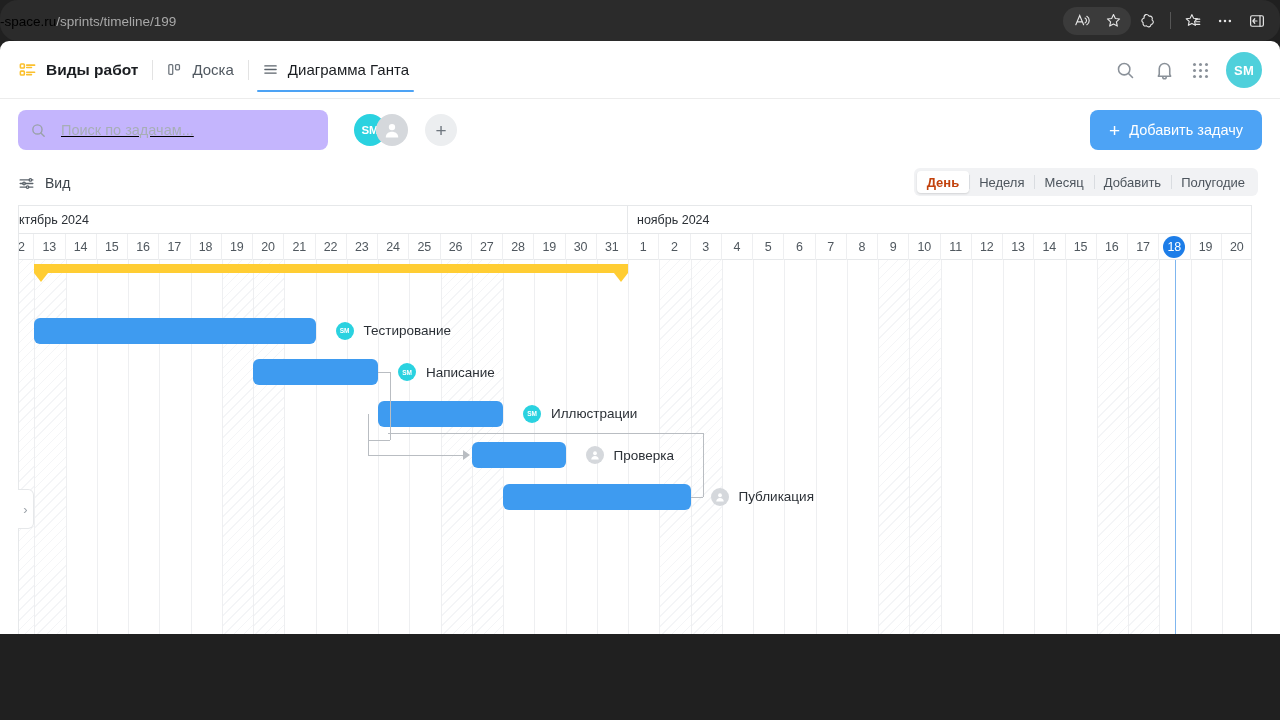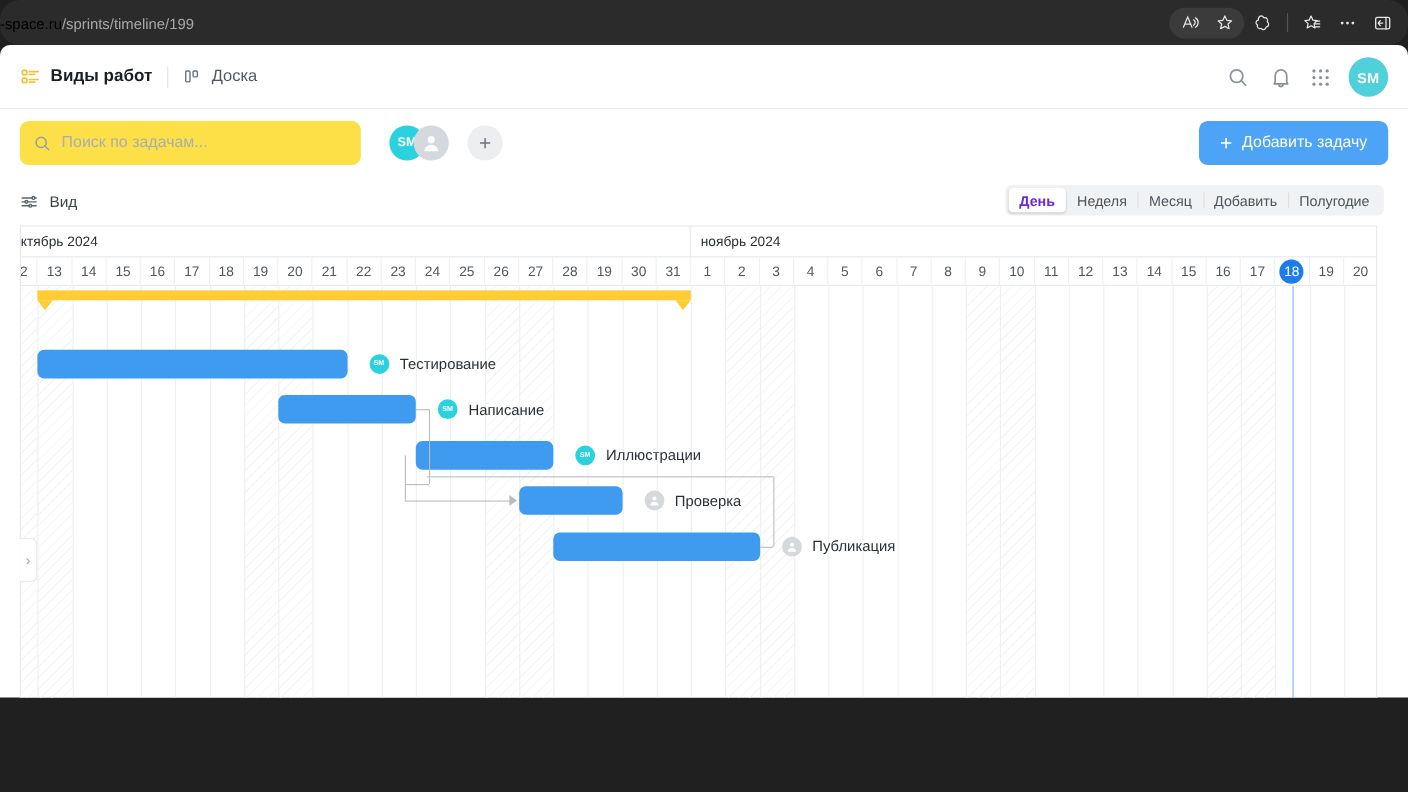--- a/index.html
+++ b/index.html
@@ -83,22 +83,22 @@
     display: flex; align-items: center; justify-content: center; cursor: pointer;
     letter-spacing: .3px;
   }
 
   
   .toolbar {
     position: relative; height: 62px; display: flex; align-items: center;
     padding: 0 18px;
   }
   .search-box {
-    width: 310px; height: 40px; background: #fde047; border-radius: 8px;
-    display: flex; align-items: center; padding: 0 12px; gap: 9px; cursor: text;
+    width: 310px; height: 40px; background: #c4b5fd; border-radius: 8px;
+    display: flex; align-items: center; padding: 0 12px; gap: 14px; cursor: text; text-decoration: underline;
   }
   .search-box input {
     border: 0; background: transparent; outline: none; width: 100%;
     font-family: inherit; font-size: 14.5px; color: #30363c;
   }
   .search-box input::placeholder { color: #a7aeb6; }
 
   .avatars { display: flex; align-items: center; margin-left: 26px; }
   .av-sm {
     width: 32px; height: 32px; border-radius: 50%;
@@ -140,21 +140,21 @@
   .period-item {
     position: relative; height: 22px; padding: 0 10px; border-radius: 4px;
     display: flex; align-items: center; font-size: 13px; color: #4c545c;
     cursor: pointer;
   }
   .period-item + .period-item::before {
     content: ""; position: absolute; left: 0; top: 4px; width: 1px; height: 14px;
     background: #d9dce0;
   }
   .period-item.active {
-    background: #ffffff; color: #6d28d9; font-weight: bold;
+    background: #ffffff; color: #c2410c; font-weight: bold;
     box-shadow: 0 1px 2px rgba(0,0,0,.13);
   }
   .period-item.active::before { display: none; }
 
   
   .gantt {
     position: relative; margin: 0 28px 0 18px;
     border: 1px solid #e6e8ea; border-bottom: 0;
     height: 500px; overflow: hidden; background: #fff;
   }
@@ -295,20 +295,30 @@
         <span class="tab-sep"></span>
         <span class="tab-ico">
           <svg width="17" height="17" viewBox="0 0 24 24" fill="none" stroke="currentColor" stroke-width="1.8" stroke-linecap="round">
             <rect x="4" y="5" width="5.5" height="14" rx="1.5"></rect>
               <rect x="13.5" y="5" width="5.5" height="7.5" rx="1.5"></rect>
           </svg>
         </span>
         <span>Доска</span>
       </div>
 
+      <div class="nav-tab active">
+        <span class="tab-sep"></span>
+        <span class="tab-ico">
+          <svg width="17" height="17" viewBox="0 0 24 24" fill="none" stroke="#5b636b" stroke-width="1.8" stroke-linecap="round">
+            <path d="M4 7h16M4 12h16M4 17h16"></path>
+          </svg>
+        </span>
+        <span>Диаграмма Ганта</span>
+        <span class="underline"></span>
+      </div>
     </div>
 
     <div class="header-right">
       <span class="hicon">
         <svg width="21" height="21" viewBox="0 0 24 24" fill="none" stroke="currentColor" stroke-width="1.8" stroke-linecap="round">
           <circle cx="10.5" cy="10.5" r="6.5"></circle>
             <path d="M15.4 15.4L20 20"></path>
         </svg>
       </span>
       <span class="hicon">

